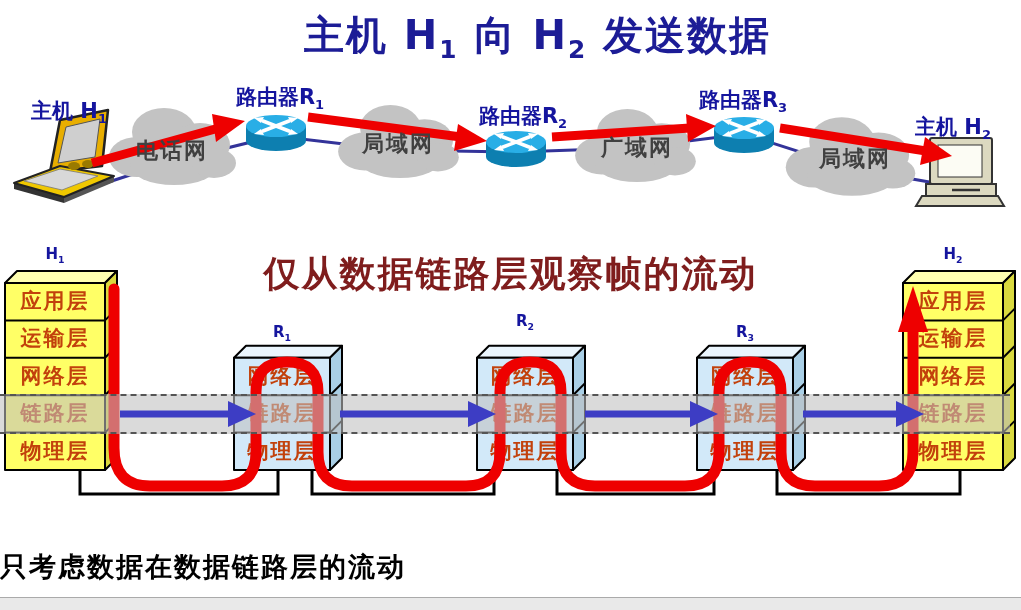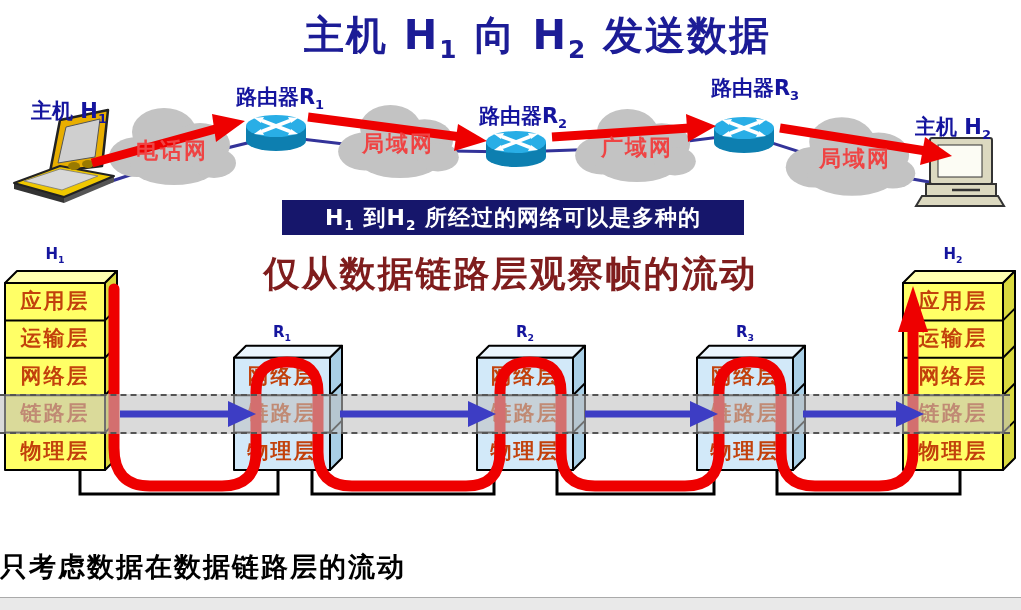--- a/index.html
+++ b/index.html
@@ -5,21 +5,21 @@
   html,body{margin:0;padding:0;background:#fff;}
   #canvas{
     position:relative;width:1021px;height:610px;background:#ffffff;overflow:hidden;
     font-family:"DejaVu Sans","Liberation Sans",sans-serif;
   }
   .abs{position:absolute;}
   .ctr{transform:translateX(-50%);white-space:nowrap;}
   sub{font-size:0.62em;line-height:0;}
   .page-title{top:8px;left:0;width:100%;text-align:center;font-size:40px;font-weight:bold;color:#1c1c96;letter-spacing:2px;padding-left:27px;}
   .top-label{font-size:21px;font-weight:bold;color:#15159e;}
-  .cloud-label{font-size:22px;font-weight:bold;color:#ef4444;letter-spacing:2px;}
+  .cloud-label{font-size:22px;font-weight:bold;color:#404040;letter-spacing:2px;}
   .banner-networks{left:282px;top:200px;width:462px;height:35px;background:#16166b;color:#ffffff;
     font-size:22px;font-weight:bold;text-align:center;line-height:35px;letter-spacing:1px;}
   .section-title{top:250px;left:0;width:100%;text-align:center;font-size:36px;font-weight:bold;color:#7f1d1d;letter-spacing:2px;}
   .stack-label{font-size:15px;font-weight:bold;color:#15159e;}
   .layer{position:absolute;height:37px;line-height:37px;text-align:center;font-size:21px;font-weight:bold;color:#c2410c;letter-spacing:2px;z-index:2;}
   .band{left:0;top:394px;width:1010px;height:40px;background:rgba(192,192,192,0.58);
     border-top:2px dashed #555;border-bottom:2px dashed #555;box-sizing:border-box;z-index:4;}
   .banner-protocol{left:246px;top:503px;width:540px;height:35px;background:#66ff66;border:2px solid #3b6fd4;box-sizing:border-box;
     color:#101080;font-size:22px;font-weight:bold;text-align:center;line-height:30px;letter-spacing:1px;}
   .footer-note{top:549px;left:0;width:100%;text-align:left;font-size:27px;font-weight:bold;color:#000000;letter-spacing:2px;}
@@ -168,35 +168,34 @@
           <line x1="793" y1="432.6" x2="805" y2="420.6"></line>
       </g>
     </g>
   </svg>
 
   <div class="abs page-title"><span>主机 H</span><sub>1</sub><span> 向 H</span><sub>2</sub><span> 发送数据</span></div>
 
   <div class="abs ctr top-label z2" style="left:69px;top:97px;"><span>主机 H</span><sub>1</sub></div>
   <div class="abs ctr top-label z2" style="left:280px;top:83px;"><span>路由器R</span><sub>1</sub></div>
   <div class="abs ctr top-label z2" style="left:523px;top:102px;"><span>路由器R</span><sub>2</sub></div>
-  <div class="abs ctr top-label z2" style="left:743px;top:74px;margin-left:12px;"><span>路由器R</span><sub>3</sub></div>
+  <div class="abs ctr top-label z2" style="left:743px;top:86px;"><span>路由器R</span><sub>3</sub></div>
   <div class="abs ctr top-label z2" style="left:953px;top:113px;"><span>主机 H</span><sub>2</sub></div>
 
   <div class="abs ctr cloud-label z2" style="left:172px;top:136px;">电话网</div>
   <div class="abs ctr cloud-label z2" style="left:398px;top:129px;">局域网</div>
   <div class="abs ctr cloud-label z2" style="left:637px;top:133px;">广域网</div>
   <div class="abs ctr cloud-label z2" style="left:855px;top:144px;">局域网</div>
 
-  <div class="abs banner-networks z2"><span>H</span><sub>1</sub><span> 到H</span><sub>2</sub><span> 所经过的网络可以是多种的</span></div>
 
   <div class="abs section-title z2">仅从数据链路层观察帧的流动</div>
 
   <div class="abs ctr stack-label z2" style="left:55px;top:245px;"><span>H</span><sub>1</sub></div>
   <div class="abs ctr stack-label z2" style="left:282px;top:323px;"><span>R</span><sub>1</sub></div>
-  <div class="abs ctr stack-label z2" style="left:525px;top:323px;"><span>R</span><sub>2</sub></div>
+  <div class="abs ctr stack-label z2" style="left:525px;top:312px;"><span>R</span><sub>2</sub></div>
   <div class="abs ctr stack-label z2" style="left:745px;top:323px;"><span>R</span><sub>3</sub></div>
   <div class="abs ctr stack-label z2" style="left:953px;top:245px;"><span>H</span><sub>2</sub></div>
 
   <div class="layer" style="left:5px;width:100px;top:283px;">应用层</div>
   <div class="layer" style="left:5px;width:100px;top:320px;">运输层</div>
   <div class="layer" style="left:5px;width:100px;top:358px;">网络层</div>
   <div class="layer" style="left:5px;width:100px;top:395px;">链路层</div>
   <div class="layer" style="left:5px;width:100px;top:433px;">物理层</div>
 
   <div class="layer" style="left:234px;width:96px;top:358px;">网络层</div>

